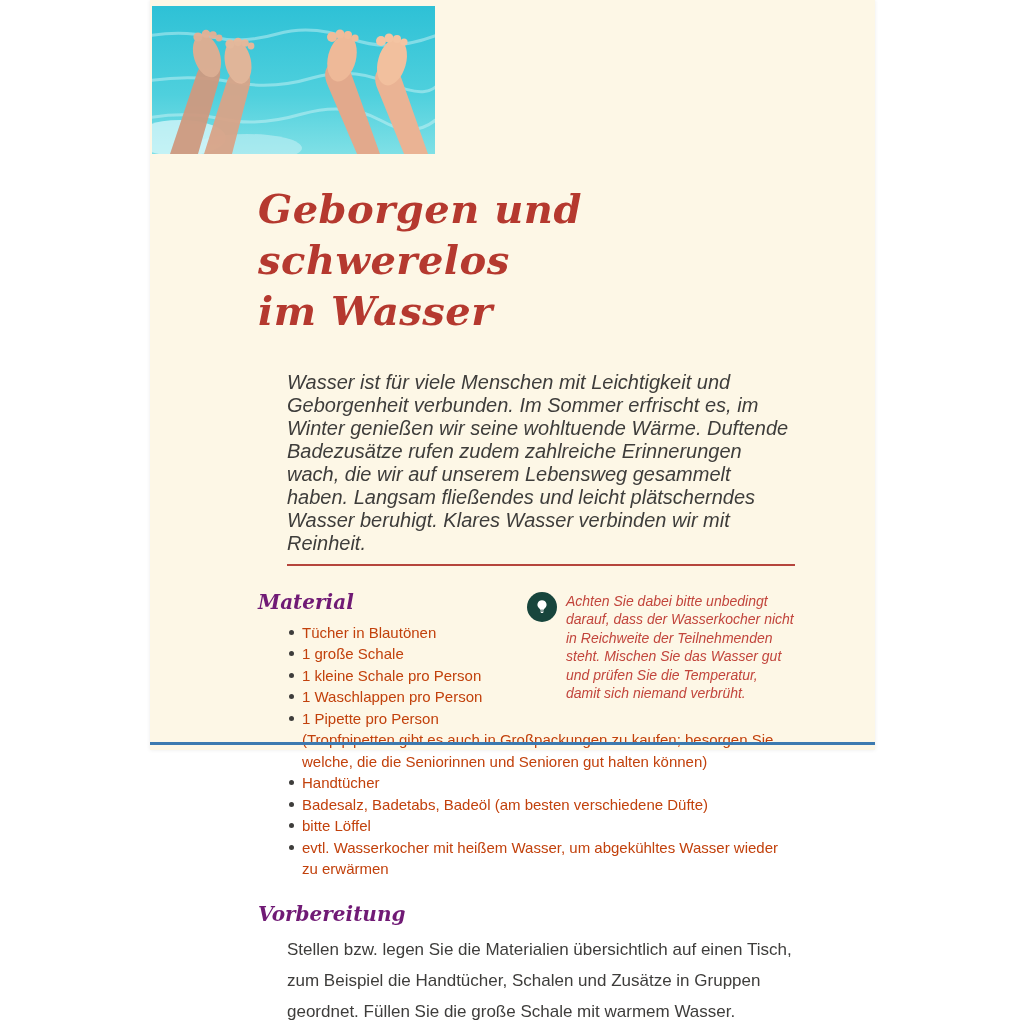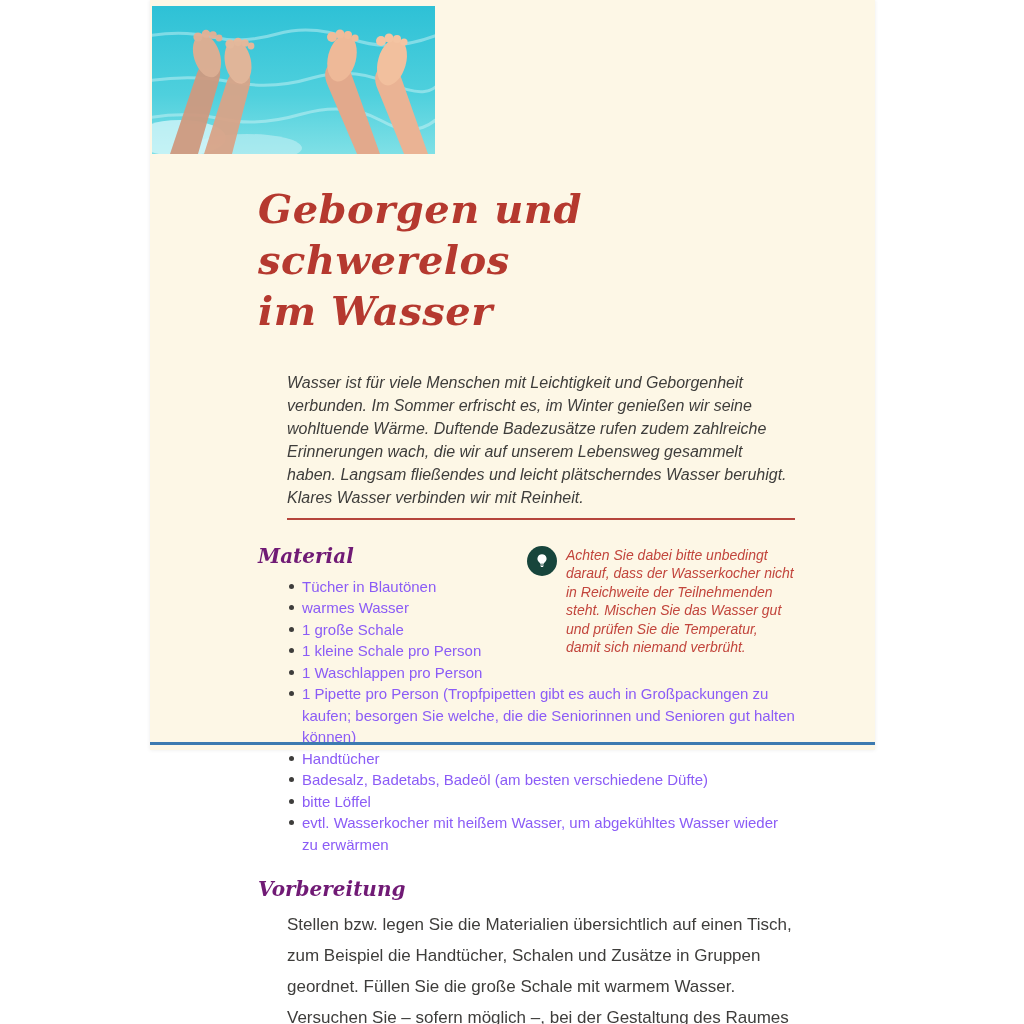--- a/index.html
+++ b/index.html
@@ -38,21 +38,21 @@
     line-height: 1.28;
     color: #b5392f;
     letter-spacing: 0.5px;
   }
   .title span { display: block; }
 
   .intro {
     margin: 34px 0 0 29px;
     width: 508px;
     font-style: italic;
-    font-size: 16px;
+    font-size: 20px;
     line-height: 23px;
     color: #3e3d3b;
   }
 
   .red-rule {
     margin: 9px 0 0 29px;
     width: 508px;
     border-top: 2px solid #b5453c;
   }
 
@@ -95,21 +95,21 @@
   .bullets {
     list-style: none;
     margin-left: 29px;
     width: 508px;
   }
   .bullet-item {
     position: relative;
     padding-left: 15px;
     font-size: 15px;
     line-height: 21.5px;
-    color: #8b5cf6;
+    color: #c2410c;
   }
   .bullet-item::before {
     content: "";
     position: absolute;
     left: 2px; top: 8px;
     width: 5px; height: 5px;
     border-radius: 50%;
     background: #3e3d3b;
   }
 
@@ -205,21 +205,20 @@
           </span>
           <p class="tip-text">Achten Sie dabei bitte unbedingt darauf, dass der Wasserkocher nicht in Reichweite der Teilnehmenden steht. Mischen Sie das Wasser gut und prüfen Sie die Temperatur, damit sich niemand verbrüht.</p>
         </aside>
 
         <h2 class="green-heading">Material</h2>
 
         <ul class="bullets">
 
             <li class="bullet-item">Tücher in Blautönen</li>
 
-            <li class="bullet-item">warmes Wasser</li>
 
             <li class="bullet-item">1 große Schale</li>
 
             <li class="bullet-item">1 kleine Schale pro Person</li>
 
             <li class="bullet-item">1 Waschlappen pro Person</li>
 
             <li class="bullet-item">1 Pipette pro Person (Tropfpipetten gibt es auch in Großpackungen zu kaufen; besorgen Sie welche, die die Seniorinnen und Senioren gut halten können)</li>
 
             <li class="bullet-item">Handtücher</li>

